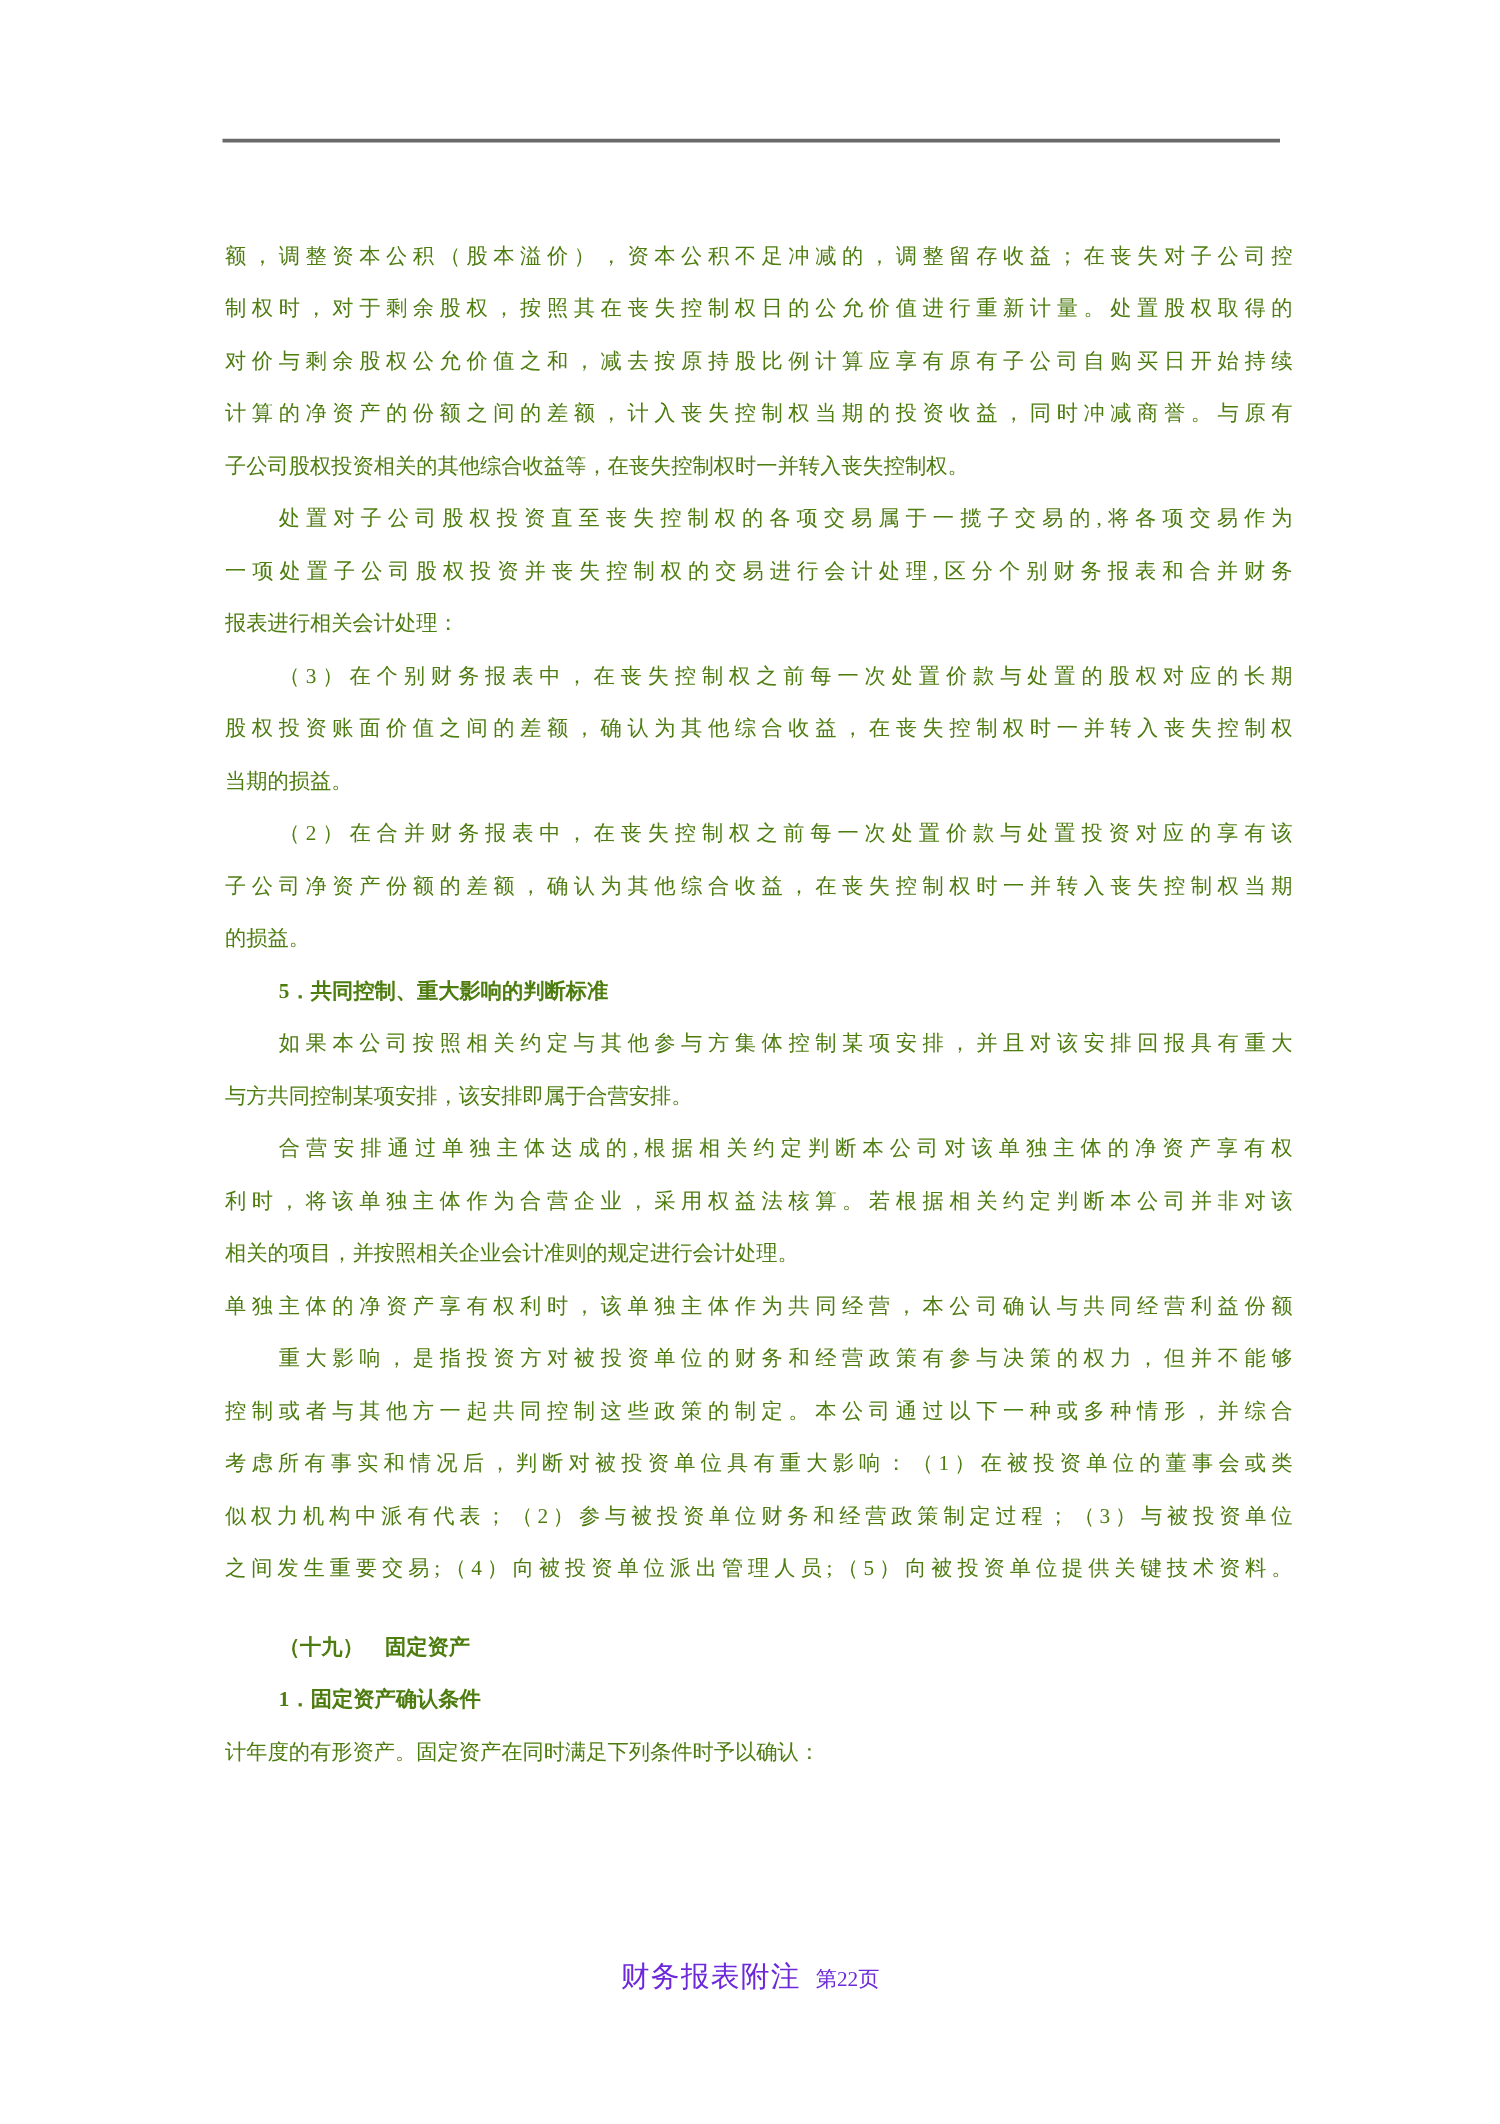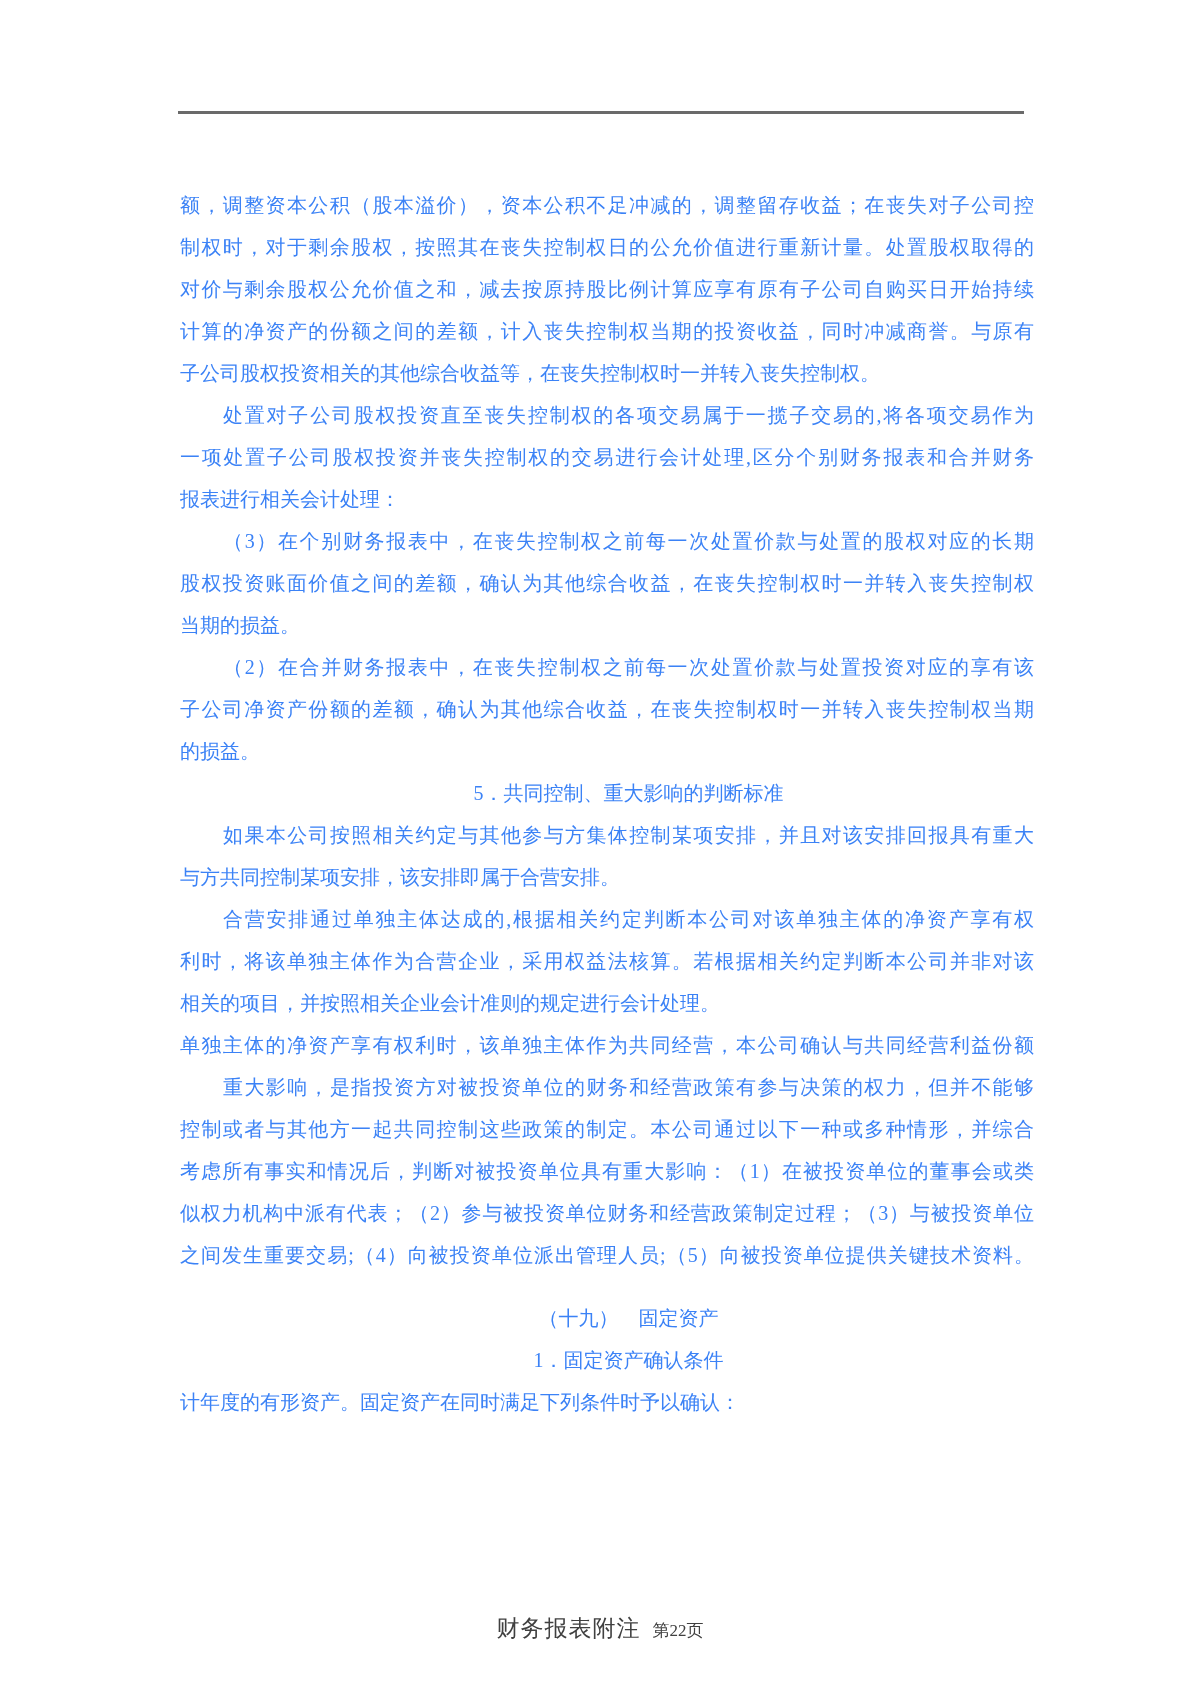--- a/index.html
+++ b/index.html
@@ -30,43 +30,42 @@
   }
   .content {
     position: absolute;
     left: 180px;
     top: 184px;
     width: 854px;
   }
   .block { margin: 0; padding: 0; }
   .block.gap-before { margin-top: 21px; }
   .ln {
-    font-size: 20px;
+    font-size: 17px;
     line-height: 42px;
     height: 42px;
     text-align: left;
     letter-spacing: 0;
-    color: #3b82f6;
+    color: #4d7c0f;
   }
   .ln.stretch {
     text-align: justify;
     text-align-last: justify;
     text-justify: inter-character;
   }
   .ln.indent { text-indent: 43px; }
-  .block.heading .ln { font-weight: normal; text-align: center; }
+  .block.heading .ln { font-weight: bold; }
   .footer {
     position: absolute;
     left: 0;
     right: 0;
     top: 1566px;
     text-align: center;
     white-space: nowrap;
-    color: #404040;
-    margin-top: 47px;
+    color: #6d28d9;
   }
   .footer .footer-title {
     font-size: 23px;
     letter-spacing: 1px;
   }
   .footer .footer-page {
     font-size: 17px;
     margin-left: 12px;
   }
 </style>

